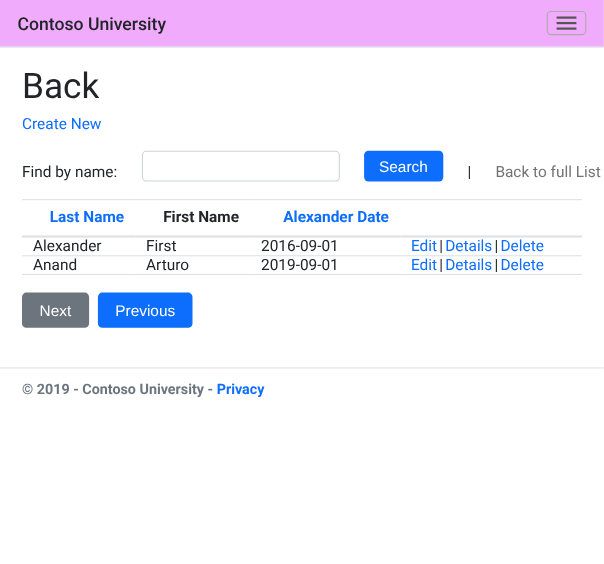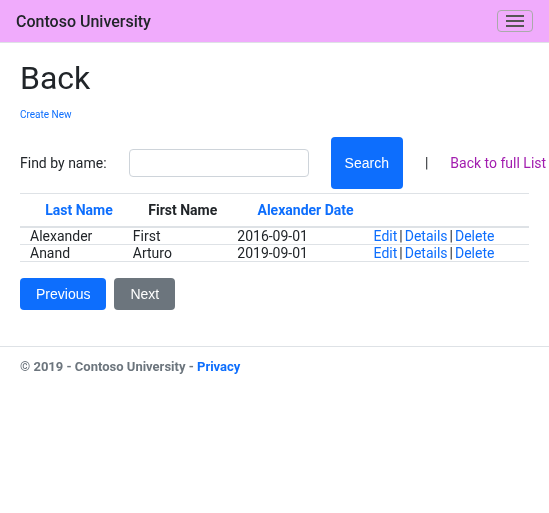--- a/index.html
+++ b/index.html
@@ -59,29 +59,29 @@
     .page-title {
       font-size: 32px;
       font-weight: 400;
       margin-bottom: 8px;
       color: #212529;
     }
 
     .create-new-link {
       color: #0d6efd;
       text-decoration: none;
-      font-size: 10px;
+      font-size: 14px;
     }
 
     
     .search-row {
       display: flex;
-      align-items: center;
+      align-items: flex-end;
       margin-top: 16px;
-      margin-bottom: 4px;
+      margin-bottom: 16px;
       gap: 22px;
     }
 
     .search-label {
       white-space: nowrap;
       font-size: 14px;
     }
 
     .search-input {
       border: 1px solid #ced4da;
@@ -90,32 +90,32 @@
       font-size: 14px;
       width: 180px;
       outline: none;
     }
 
     .search-button {
       background: #0d6efd;
       color: #fff;
       border: none;
       border-radius: 4px;
-      padding: 18px 14px;
+      padding: 6px 14px;
       font-size: 14px;
       cursor: pointer;
     }
 
     .divider-text {
       color: #212529;
       font-size: 14px;
     }
 
     .back-link {
-      color: #a21caf;
+      color: #737373;
       text-decoration: none;
       font-size: 14px;
       white-space: nowrap;
     }
 
     
     .data-table {
       width: 100%;
       border-collapse: collapse;
       margin-bottom: 16px;
@@ -273,21 +273,21 @@
               <span class="action-sep"> | </span>
               <a href="#" class="action-link">Delete</a>
             </div>
           </td>
         </tr>
       </tbody>
   </table>
 
   
   <div class="pagination-row">
+    <button class="page-btn page-btn-next">Next</button>
     <button class="page-btn page-btn-prev">Previous</button>
-    <button class="page-btn page-btn-next">Next</button>
   </div>
 
 </div>
 
 <footer class="footer">
   <span>© 2019 - Contoso University - </span><a class="footer-link" href="#">Privacy</a>
 </footer>
 
 </body></html>

